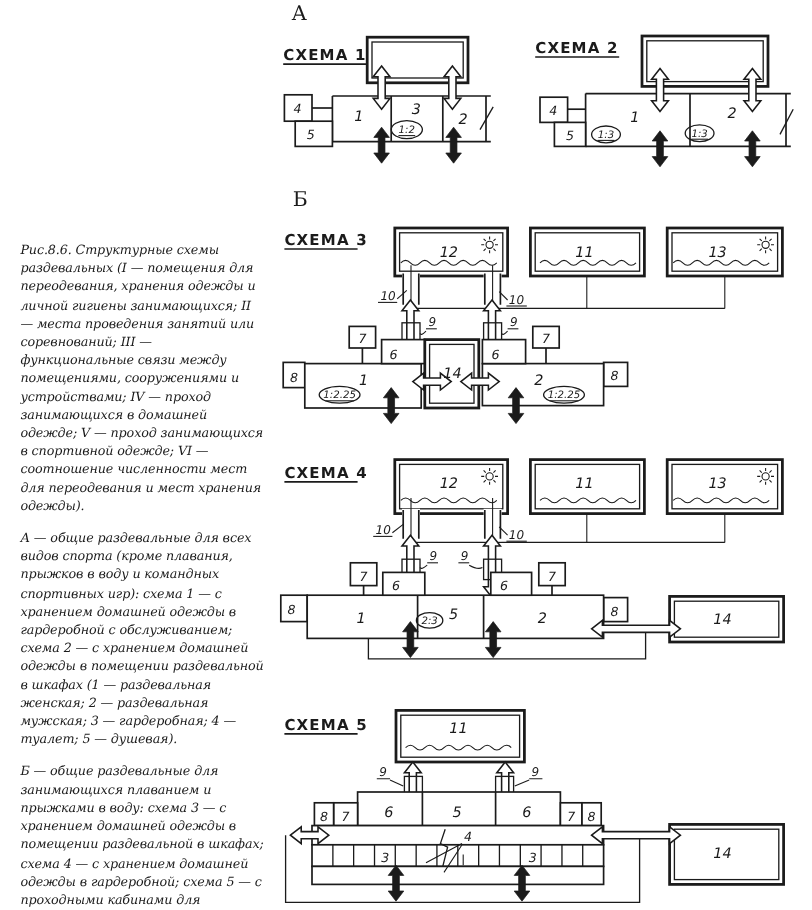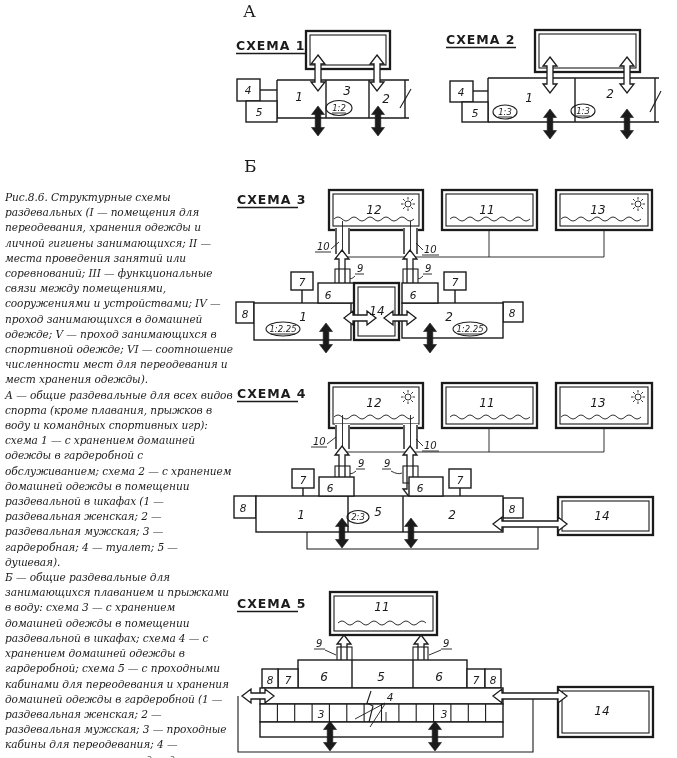--- a/index.html
+++ b/index.html
@@ -1,20 +1,20 @@
 <!DOCTYPE html>
 <html><head>
 <meta charset="utf-8">
 <style>
   html,body{margin:0;padding:0;background:#fff;}
   .page{position:relative;width:677px;height:758px;background:#fff;overflow:hidden;
         font-family:"DejaVu Serif",serif;color:#1b1b1b;}
   .caption{position:absolute;left:5px;top:190px;width:229px;
            font-style:italic;font-size:10.6px;line-height:15.2px;letter-spacing:-0.1px;}
-  .caption p{margin:0;}
+  .caption p{margin:12px;}
   svg.diagram{position:absolute;left:0;top:0;}
   svg text{fill:#1b1b1b;font-family:"DejaVu Sans",sans-serif;font-style:italic;}
   .ttl{font-size:12.5px;font-weight:bold;font-style:normal;letter-spacing:1px;}
   .sec{font-size:17px;font-style:normal;font-family:"DejaVu Serif",serif;}
   .n12{font-size:12px;} .n10{font-size:10.5px;} .n9{font-size:10px;} .rat{font-size:8.5px;}
   .s{stroke:#1b1b1b;fill:none;stroke-width:1.4;}
   .s2w{stroke:#1b1b1b;fill:none;stroke-width:2.3;}
   .s1w{stroke:#1b1b1b;fill:none;stroke-width:1.1;}
   .sth{stroke:#1b1b1b;fill:none;stroke-width:0.9;}
   .wf{fill:#fff;stroke:#1b1b1b;stroke-width:1.4;}

